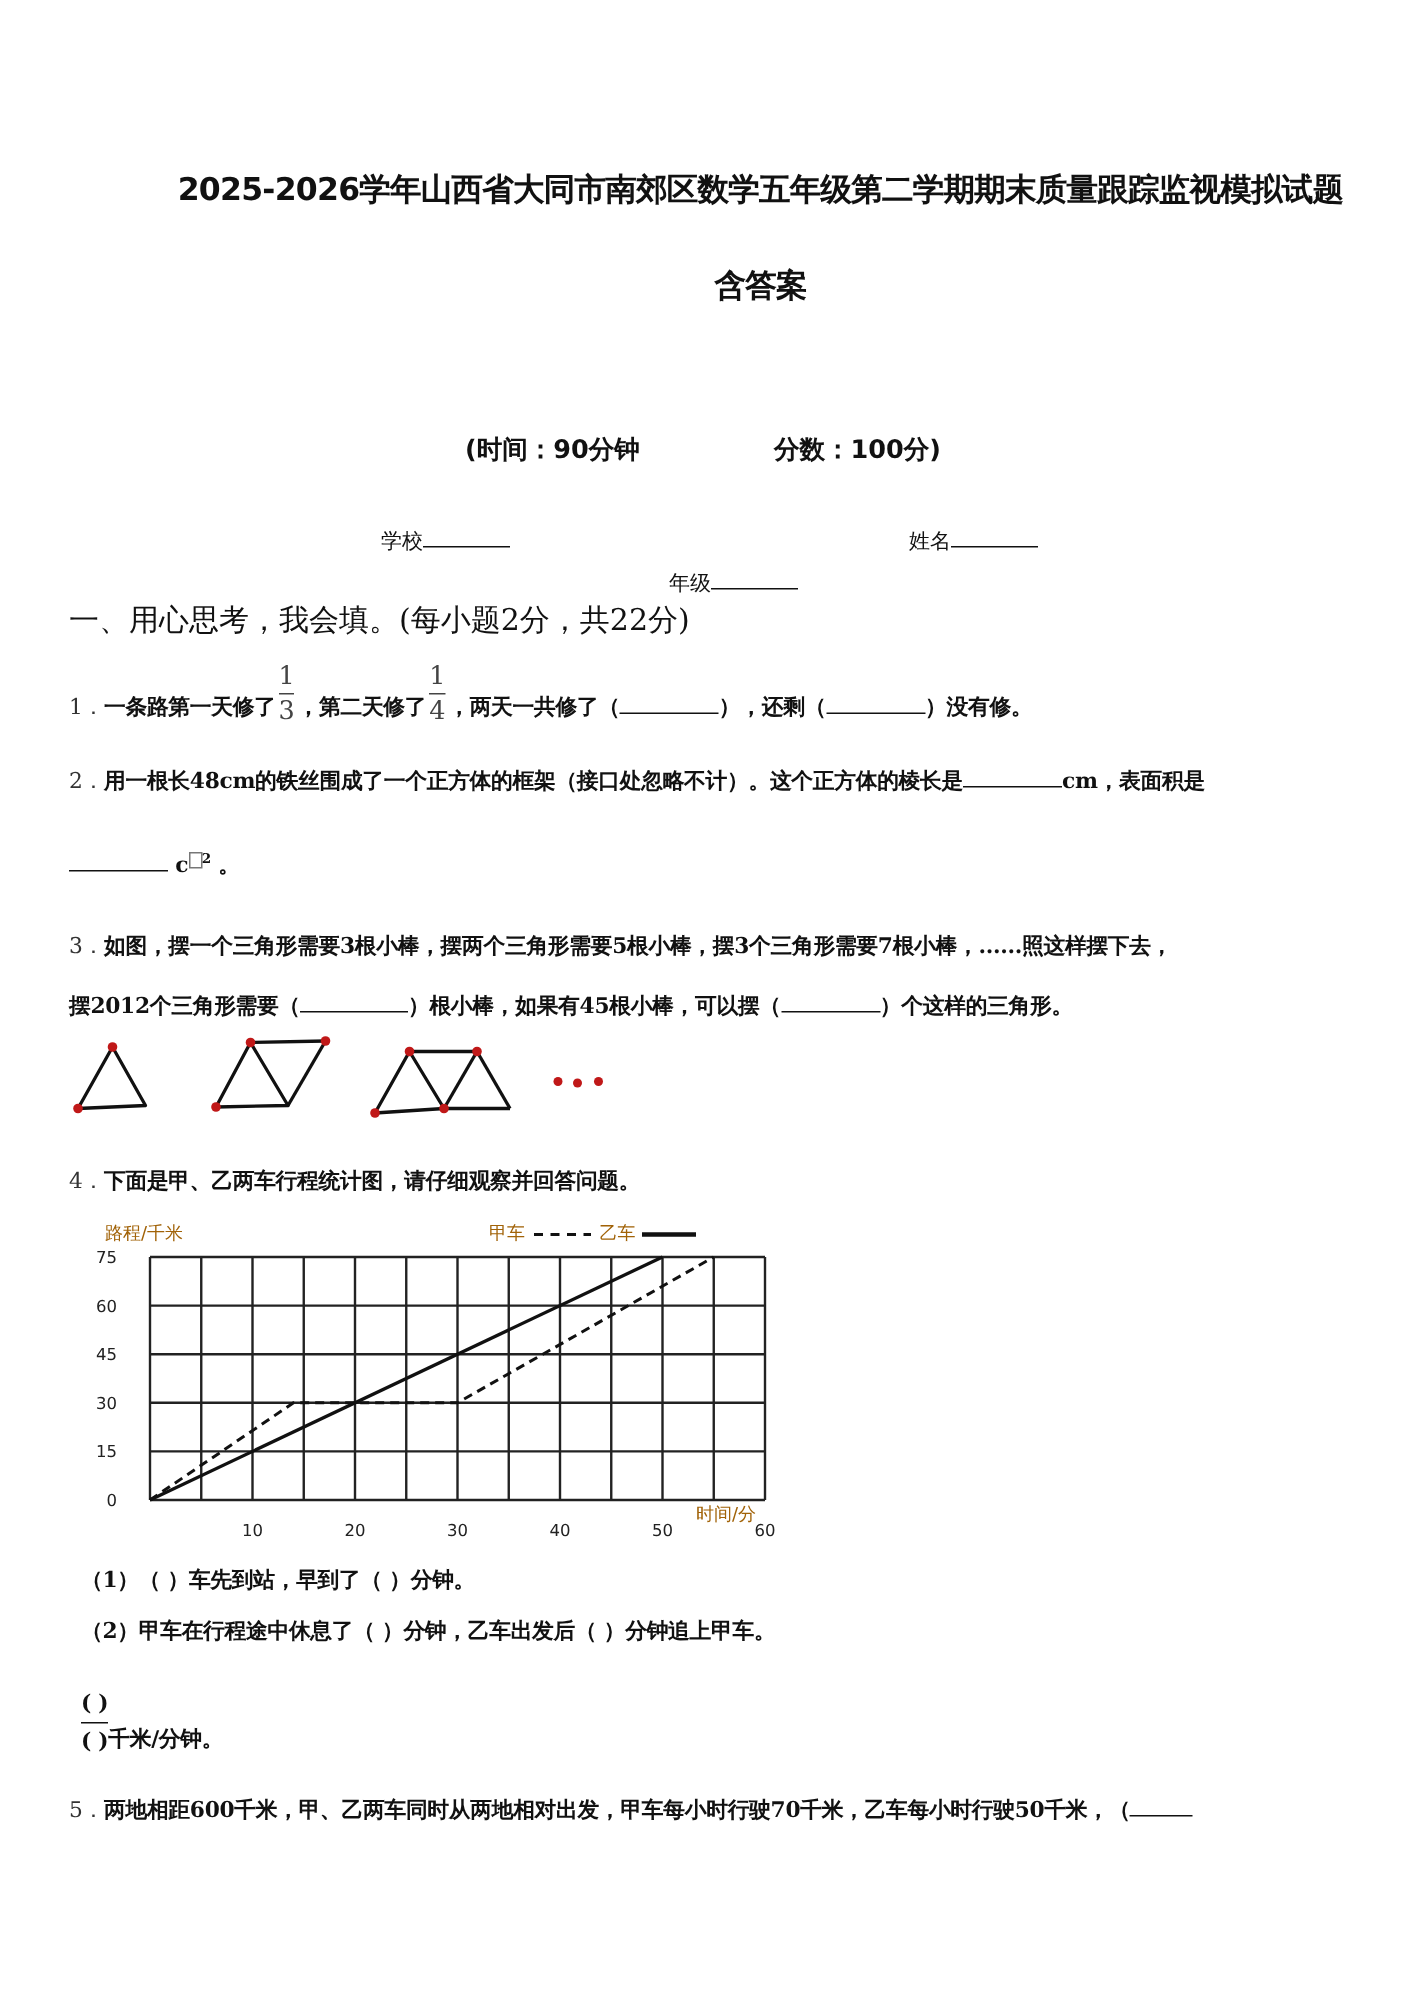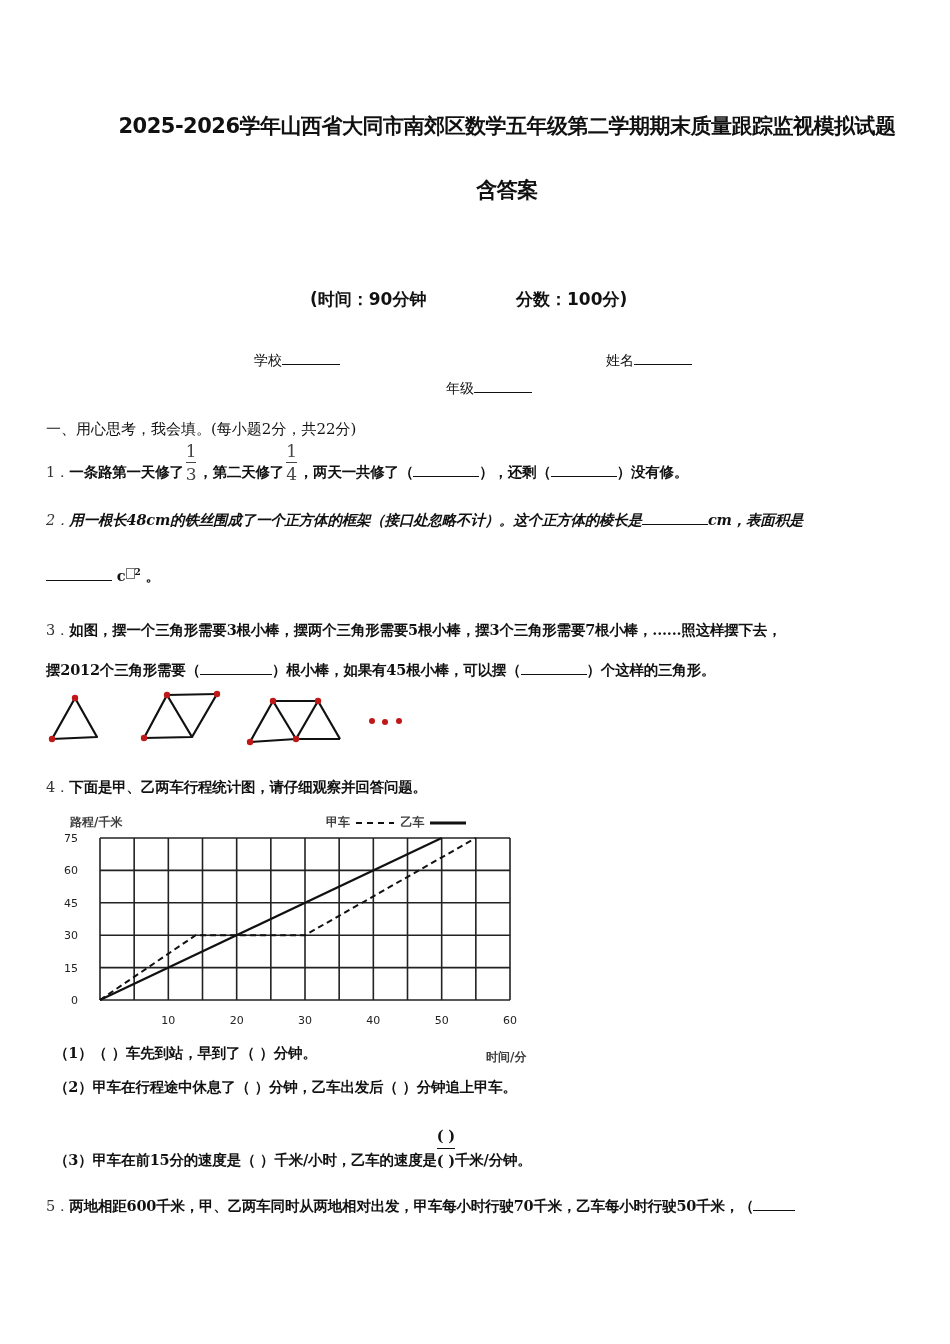--- a/index.html
+++ b/index.html
@@ -15,48 +15,48 @@
   .blank { display: inline-block; border-bottom: 1.3px solid #111; height: 14px; vertical-align: baseline; }
   .frac { display: inline-block; vertical-align: middle; text-align: center; font-weight: normal;
           font-size: 17px; line-height: 22px; color: #444; margin: 0 2px; position: relative; top: -10px; }
   .frac span { display: block; }
   .frac .den { border-top: 1px solid #444; }
   .sub-frac { display: inline-block; vertical-align: middle; text-align: center; position: relative; top: -12px; }
   .sub-frac span { display: block; line-height: 24px; }
   .sub-frac .den { border-top: 1px solid #111; }
   .sq { display: inline-block; width: 7px; height: 9px; border: 1px solid #777; vertical-align: top; margin-top: 2px; }
   sup { font-size: 9px; }
-  .chart-label { font-family: "DejaVu Sans", "Liberation Sans", sans-serif; font-size: 12px; font-weight: bold; color: #404040; }
+  .chart-label { font-family: "DejaVu Sans", "Liberation Sans", sans-serif; font-size: 12px; font-weight: normal; color: #a16207; }
 </style>
 </head>
 <body>
 
 <div class="abs title" style="top:112px;">2025-2026学年山西省大同市南郊区数学五年级第二学期期末质量跟踪监视模拟试题</div>
 <div class="abs title" style="top:176px;">含答案</div>
 
 <div class="abs subtitle" style="left:310px; top:288px;">(时间：90分钟</div>
 <div class="abs subtitle" style="left:516px; top:288px;">分数：100分)</div>
 
 <div class="abs info" style="left:254px; top:350px;">
   <span>学校</span><span class="blank" style="width:58px;"></span>
 </div>
 <div class="abs info" style="left:446px; top:350px;margin-top:28px;">
   <span>年级</span><span class="blank" style="width:58px;"></span>
 </div>
 <div class="abs info" style="left:606px; top:350px;">
   <span>姓名</span><span class="blank" style="width:58px;"></span>
 </div>
 
-<div class="abs" style="left:46px; top:420px; font-size:15px;">一、用心思考，我会填。(每小题2分，共22分)</div>
+<div class="abs" style="left:46px; top:400px; font-size:20px;">一、用心思考，我会填。(每小题2分，共22分)</div>
 
 <div class="abs q" style="left:46px; top:450px;">
   <span class="num">1．</span><span>一条路第一天修了</span><span class="frac"><span>1</span><span class="den">3</span></span><span>，第二天修了</span><span class="frac"><span>1</span><span class="den">4</span></span><span>，两天一共修了（</span><span class="blank" style="width:66px;"></span><span>），还剩（</span><span class="blank" style="width:66px;"></span><span>）没有修。</span>
 </div>
 
-<div class="abs q" style="left:46px; top:510px;font-style:italic;">
+<div class="abs q" style="left:46px; top:510px;">
   <span class="num">2．</span><span>用一根长48cm的铁丝围成了一个正方体的框架（接口处忽略不计）。这个正方体的棱长是</span><span class="blank" style="width:66px;"></span><span>cm，表面积是</span>
 </div>
 <div class="abs q" style="left:46px; top:566px;">
   <span class="blank" style="width:66px;"></span>
   <span>c</span><span class="sq"></span><sup>2</sup>
   <span>。</span>
 </div>
 
 <div class="abs q" style="left:46px; top:621px;">
   <span class="num">3．</span><span>如图，摆一个三角形需要3根小棒，摆两个三角形需要5根小棒，摆3个三角形需要7根小棒，......照这样摆下去，</span>
@@ -148,24 +148,24 @@
         <text x="265" y="219" text-anchor="middle">30</text>
         <text x="333.3333333333333" y="219" text-anchor="middle">40</text>
         <text x="401.6666666666667" y="219" text-anchor="middle">50</text>
         <text x="470" y="219" text-anchor="middle">60</text>
       </g>
     <g id="series">
         <polyline points="60,195 155.66666666666669,130.2 265,130.2 435.8333333333333,33" fill="none" stroke="#111" stroke-width="2" stroke-dasharray="6,4"></polyline>
         <polyline points="60,195 401.6666666666667,33" fill="none" stroke="#111" stroke-width="2.2"></polyline>
       </g>
   </svg>
-  <div class="abs chart-label" style="left:446px; top:196px;margin-top:48px;">时间/分</div>
+  <div class="abs chart-label" style="left:424px; top:196px;">时间/分</div>
 </div>
 
 <div class="abs q" style="left:54px; top:1044px;">（1）（    ）车先到站，早到了（    ）分钟。</div>
 <div class="abs q" style="left:54px; top:1078px;">（2）甲车在行程途中休息了（    ）分钟，乙车出发后（    ）分钟追上甲车。</div>
 <div class="abs q" style="left:54px; top:1136px;">
-  <span>（3）甲车在前15分的速度是（    ）千米/小时，乙车的速度是</span><span class="sub-frac"><span>(      )</span><span class="den">(      )</span></span><span>千米/分钟。</span>
+  <span class="sub-frac"><span>(      )</span><span class="den">(      )</span></span><span>千米/分钟。</span>
 </div>
 
 <div class="abs q" style="left:46px; top:1196px;">
   <span class="num">5．</span><span>两地相距600千米，甲、乙两车同时从两地相对出发，甲车每小时行驶70千米，乙车每小时行驶50千米，（</span><span class="blank" style="width:42px;"></span>
 </div>
 
 </body></html>

